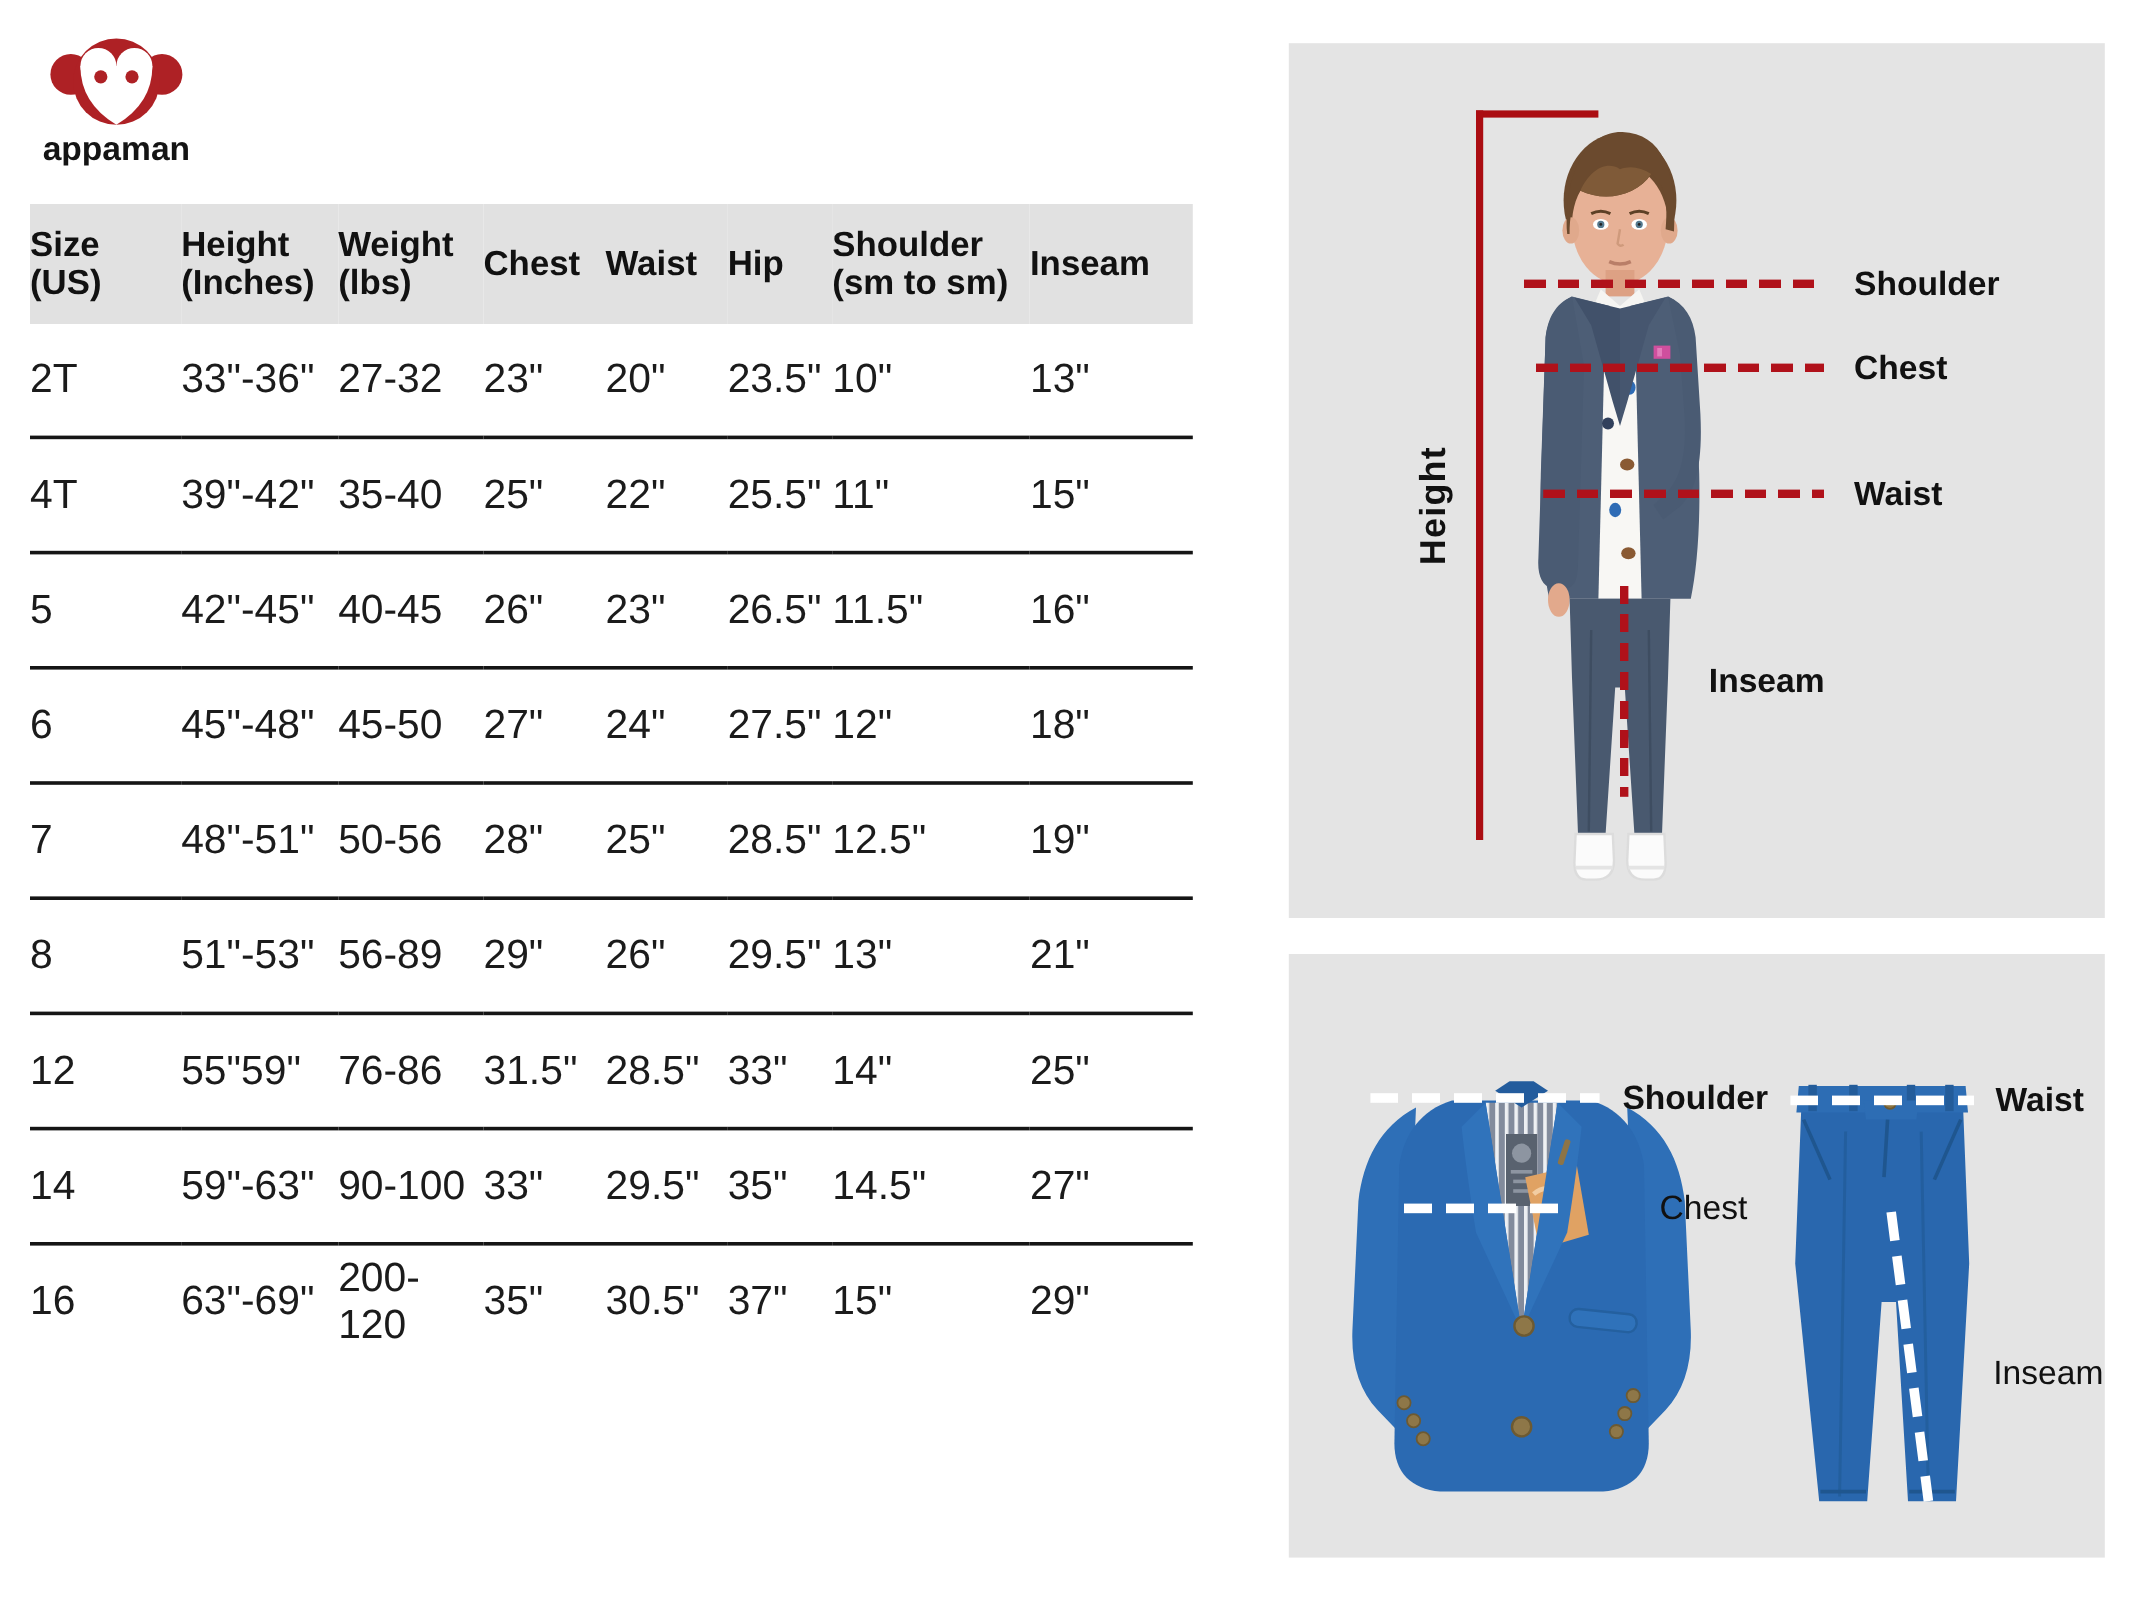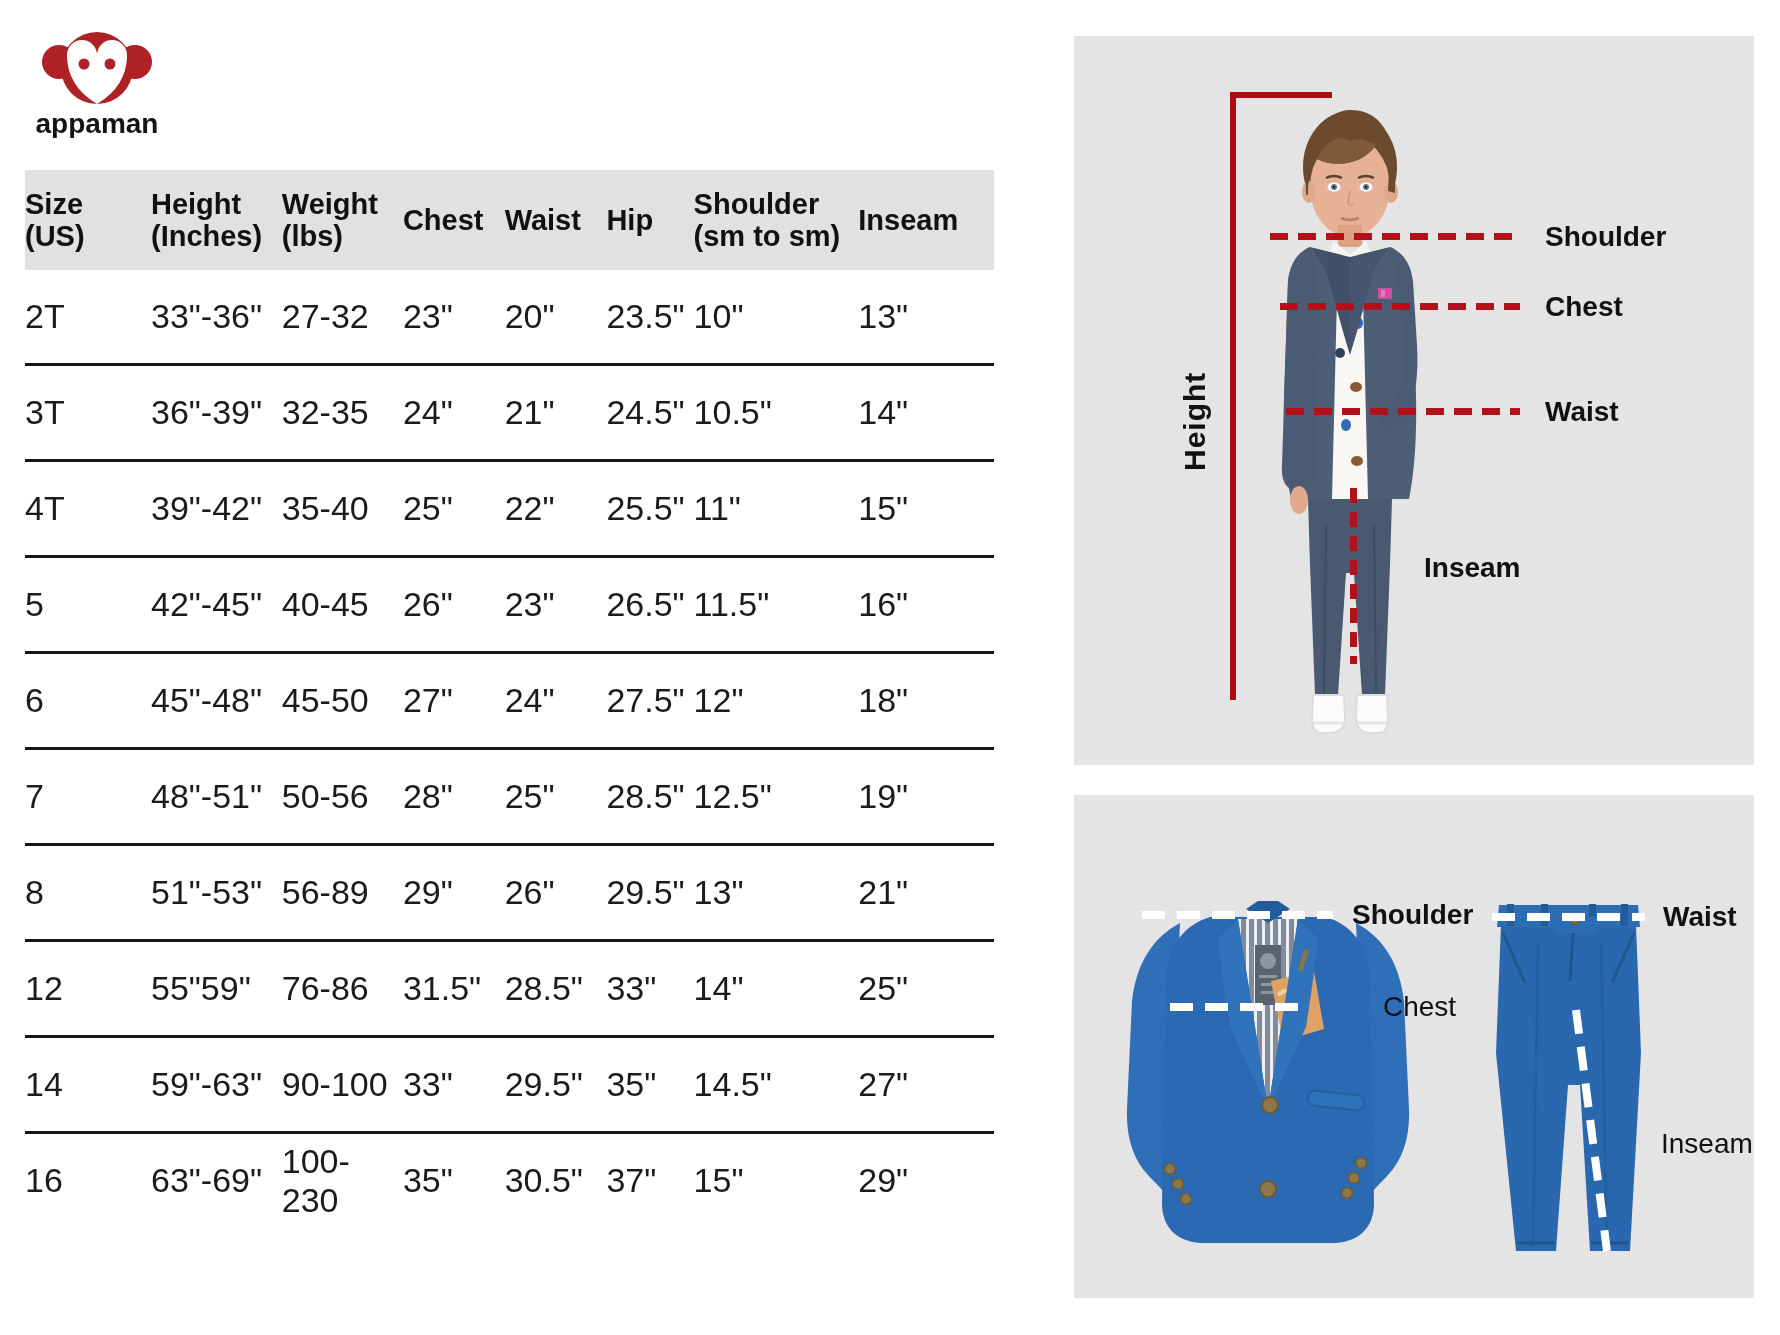--- a/index.html
+++ b/index.html
@@ -105,30 +105,20 @@
           <td>2T</td>
           <td>33"-36"</td>
           <td>27-32</td>
           <td>23"</td>
           <td>20"</td>
           <td>23.5"</td>
           <td>10"</td>
           <td>13"</td>
         </tr>
         <tr>
-          <td>3T</td>
-          <td>36"-39"</td>
-          <td>32-35</td>
-          <td>24"</td>
-          <td>21"</td>
-          <td>24.5"</td>
-          <td>10.5"</td>
-          <td>14"</td>
-        </tr>
-        <tr>
           <td>4T</td>
           <td>39"-42"</td>
           <td>35-40</td>
           <td>25"</td>
           <td>22"</td>
           <td>25.5"</td>
           <td>11"</td>
           <td>15"</td>
         </tr>
         <tr>
@@ -187,21 +177,21 @@
           <td>90-100</td>
           <td>33"</td>
           <td>29.5"</td>
           <td>35"</td>
           <td>14.5"</td>
           <td>27"</td>
         </tr>
         <tr>
           <td>16</td>
           <td>63"-69"</td>
-          <td>100-230</td>
+          <td>200-120</td>
           <td>35"</td>
           <td>30.5"</td>
           <td>37"</td>
           <td>15"</td>
           <td>29"</td>
         </tr>
       </tbody>
   </table>
 
   <div class="panel panel-top">

